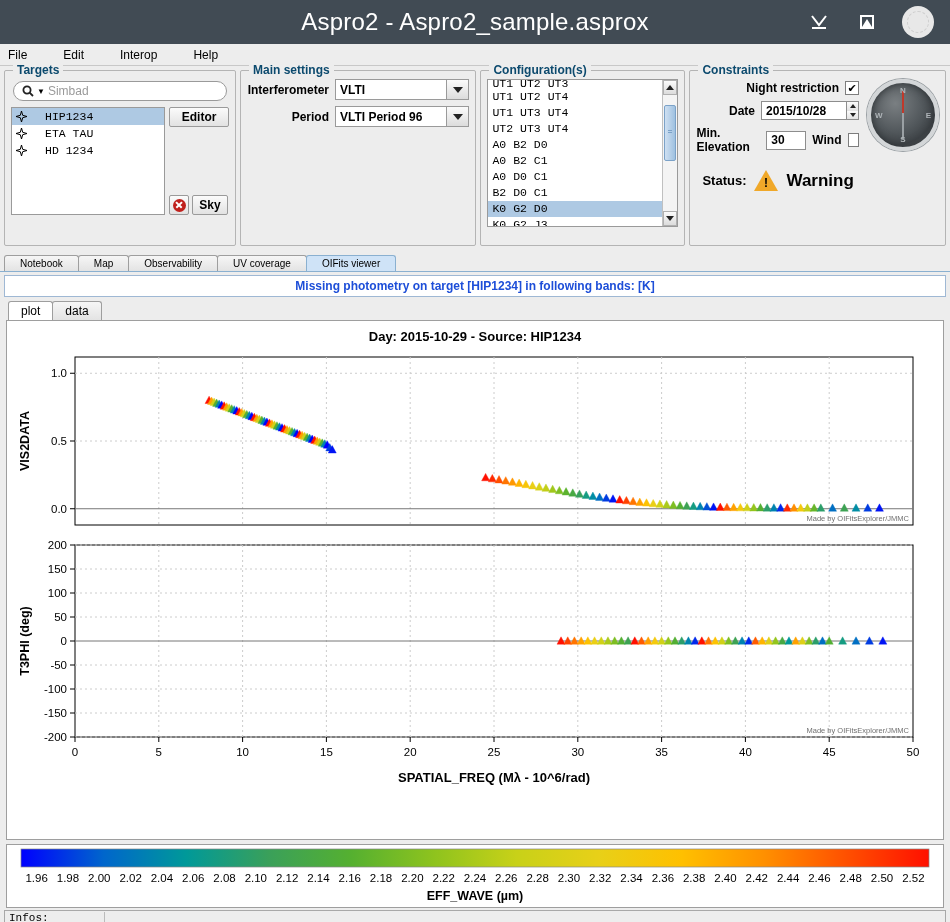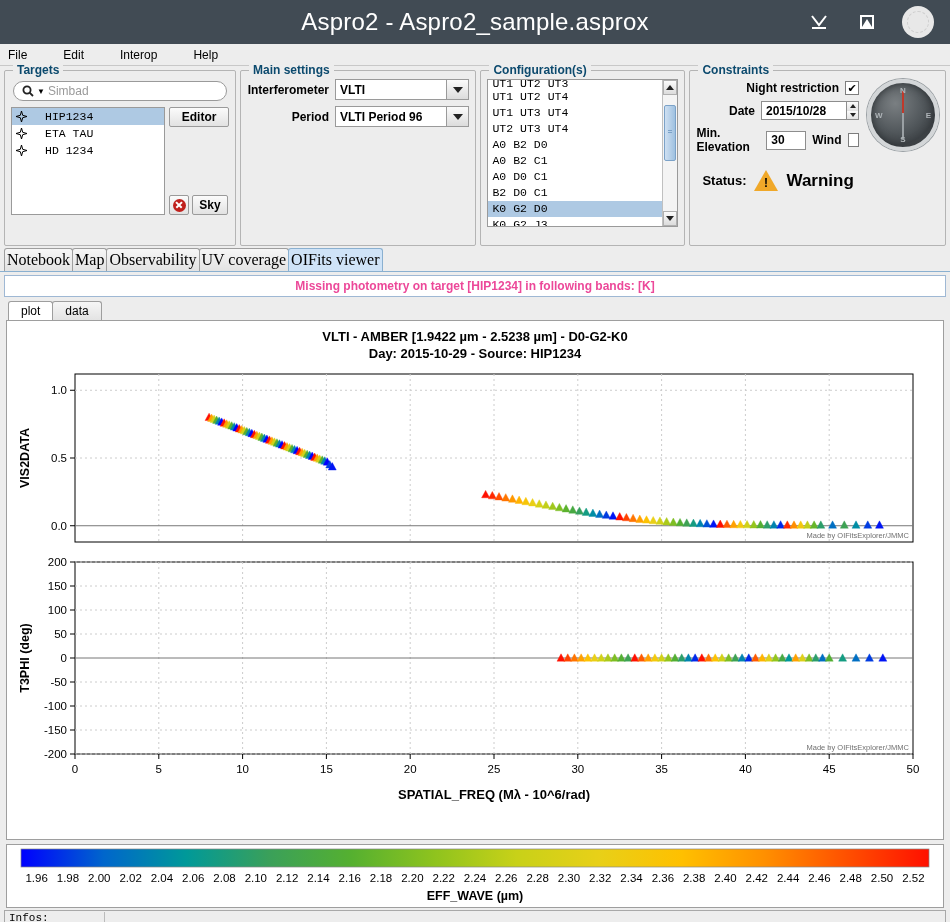--- a/index.html
+++ b/index.html
@@ -137,27 +137,27 @@
   .compass .needle2 { position:absolute; left:50%; bottom:8px; width:2px; height:26px; background:#9aa0a4; transform:translateX(-50%); }
   .compass .lbl { position:absolute; color:#aeb4b8; font-size:8px; font-weight:bold; }
   .status-row { display:flex; align-items:center; gap:8px; padding:10px 0 0 6px; }
   .status-label { font-size:13px; font-weight:bold; }
   .warn-text { font-size:17px; font-weight:bold; }
   .warn-tri { width:0;height:0;border-left:12px solid transparent;border-right:12px solid transparent;border-bottom:21px solid #f0a829; position:relative;}
   .warn-tri::after{ content:"!"; position:absolute; left:-2.5px; top:6px; font-size:12px; font-weight:bold; color:#000; }
   
   .tabstrip { margin-top:4px; padding:0 4px; display:flex; align-items:flex-end; height:22px; border-bottom:1px solid #8ab0d0; }
   .tab {
-    padding:2px 2px; font-size:16px; border:1px solid #9e9e9e; border-bottom:none;
-    background:linear-gradient(#f6f6f6,#e3e3e3); margin-right:-1px; border-radius:3px 3px 0 0; cursor:pointer;font-family:Liberation Serif, serif;
+    padding:2px 15px; font-size:10px; border:1px solid #9e9e9e; border-bottom:none;
+    background:linear-gradient(#f6f6f6,#e3e3e3); margin-right:-1px; border-radius:3px 3px 0 0; cursor:pointer;
   }
   .tab.active { background:#cfe3f7; border-color:#8ab0d0; font-weight:normal; }
   .warnbar {
     margin:3px 4px; border:1px solid #9fb8d4; background:#fff;
-    text-align:center; color:#ec4899; font-size:12px; font-weight:bold; padding:3px 0;
+    text-align:center; color:#1d4ed8; font-size:12px; font-weight:bold; padding:3px 0;
   }
   .subtabs { padding:0 8px; display:flex; align-items:flex-end; height:20px; }
   .subtab { padding:2px 12px; font-size:12px; border:1px solid #9e9e9e; border-bottom:none; background:linear-gradient(#f6f6f6,#e3e3e3); margin-right:-1px; border-radius:3px 3px 0 0; cursor:pointer;}
   .subtab.active { background:#fff; }
   
   .plot-panel { margin:0 6px; background:#fff; border:1px solid #9e9e9e; height:520px; position:relative; }
   .plot-title { text-align:center; padding-top:7px; font-size:13px; font-weight:bold; line-height:17px; }
   
   .infos-bar { margin:2px 4px 0 4px; height:16px; border:1px solid #a8a8a8; background:#ededed; display:flex; align-items:center; }
   .infos-bar .lab { font-family:"Liberation Mono",monospace; font-size:11px; padding-left:4px; width:100px; border-right:1px solid #bbb; }
@@ -345,21 +345,20 @@
 
 <div class="warnbar">Missing photometry on target [HIP1234] in following bands: [K]</div>
 
 <div class="subtabs">
   <div class="subtab active">plot</div>
   <div class="subtab">data</div>
 </div>
 
 <div class="plot-panel">
   <div class="plot-title">
-    <div>VLTI - AMBER [1.9422 µm - 2.5238 µm] - D0-G2-K0</div>
     <div>Day: 2015-10-29 - Source: HIP1234</div>
   </div>
   <svg id="plot-svg" width="936" height="470" viewBox="0 0 936 470" style="display:block">
       <g>
         <rect x="68" y="12" width="838" height="168" fill="#fff" stroke="#000" stroke-width="1"></rect>
         <line x1="151.8" y1="12" x2="151.8" y2="180" stroke="#cccccc" stroke-width="1" stroke-dasharray="2,3"></line>
         <line x1="235.60000000000002" y1="12" x2="235.60000000000002" y2="180" stroke="#cccccc" stroke-width="1" stroke-dasharray="2,3"></line>
         <line x1="319.4" y1="12" x2="319.4" y2="180" stroke="#cccccc" stroke-width="1" stroke-dasharray="2,3"></line>
         <line x1="403.20000000000005" y1="12" x2="403.20000000000005" y2="180" stroke="#cccccc" stroke-width="1" stroke-dasharray="2,3"></line>
         <line x1="487" y1="12" x2="487" y2="180" stroke="#cccccc" stroke-width="1" stroke-dasharray="2,3"></line>

